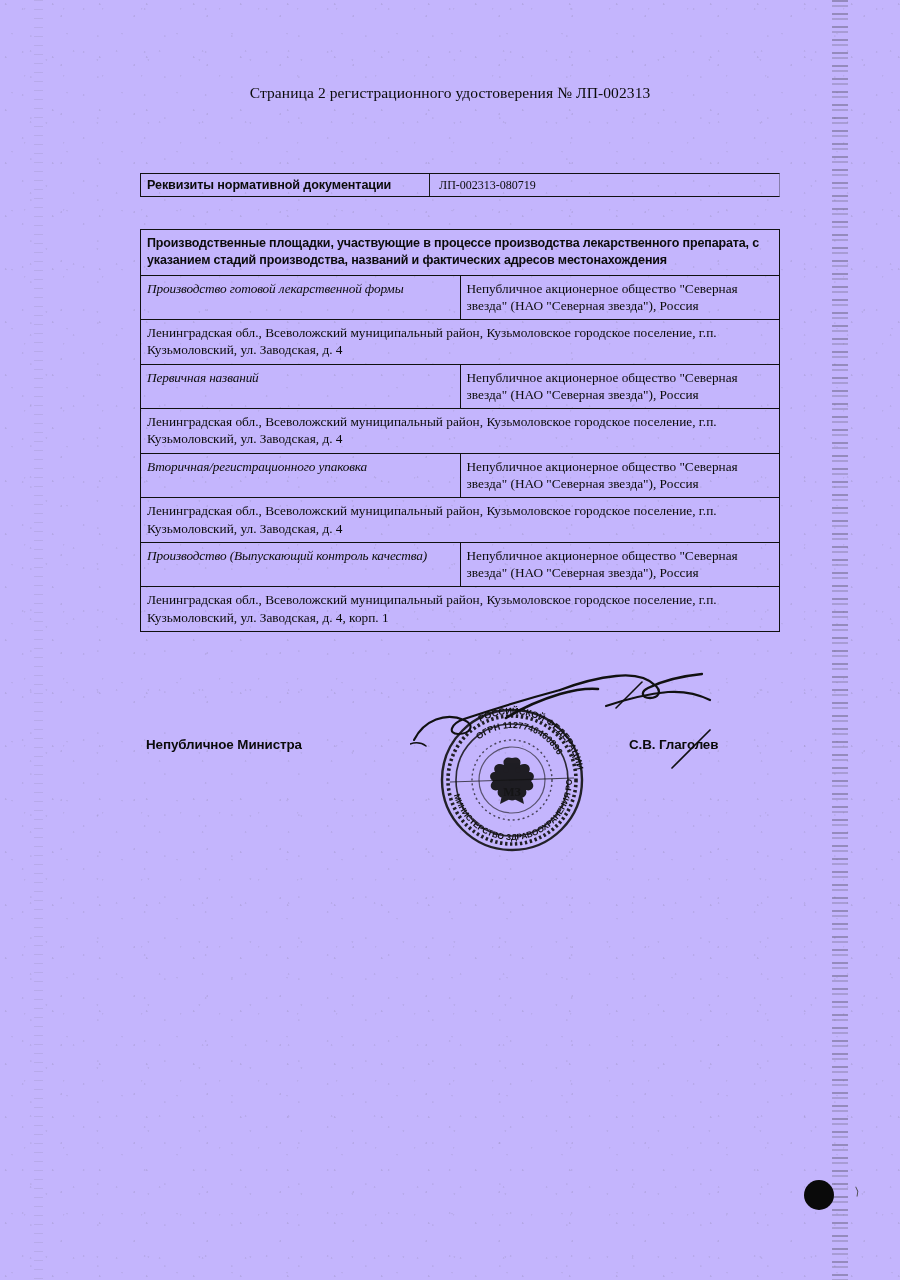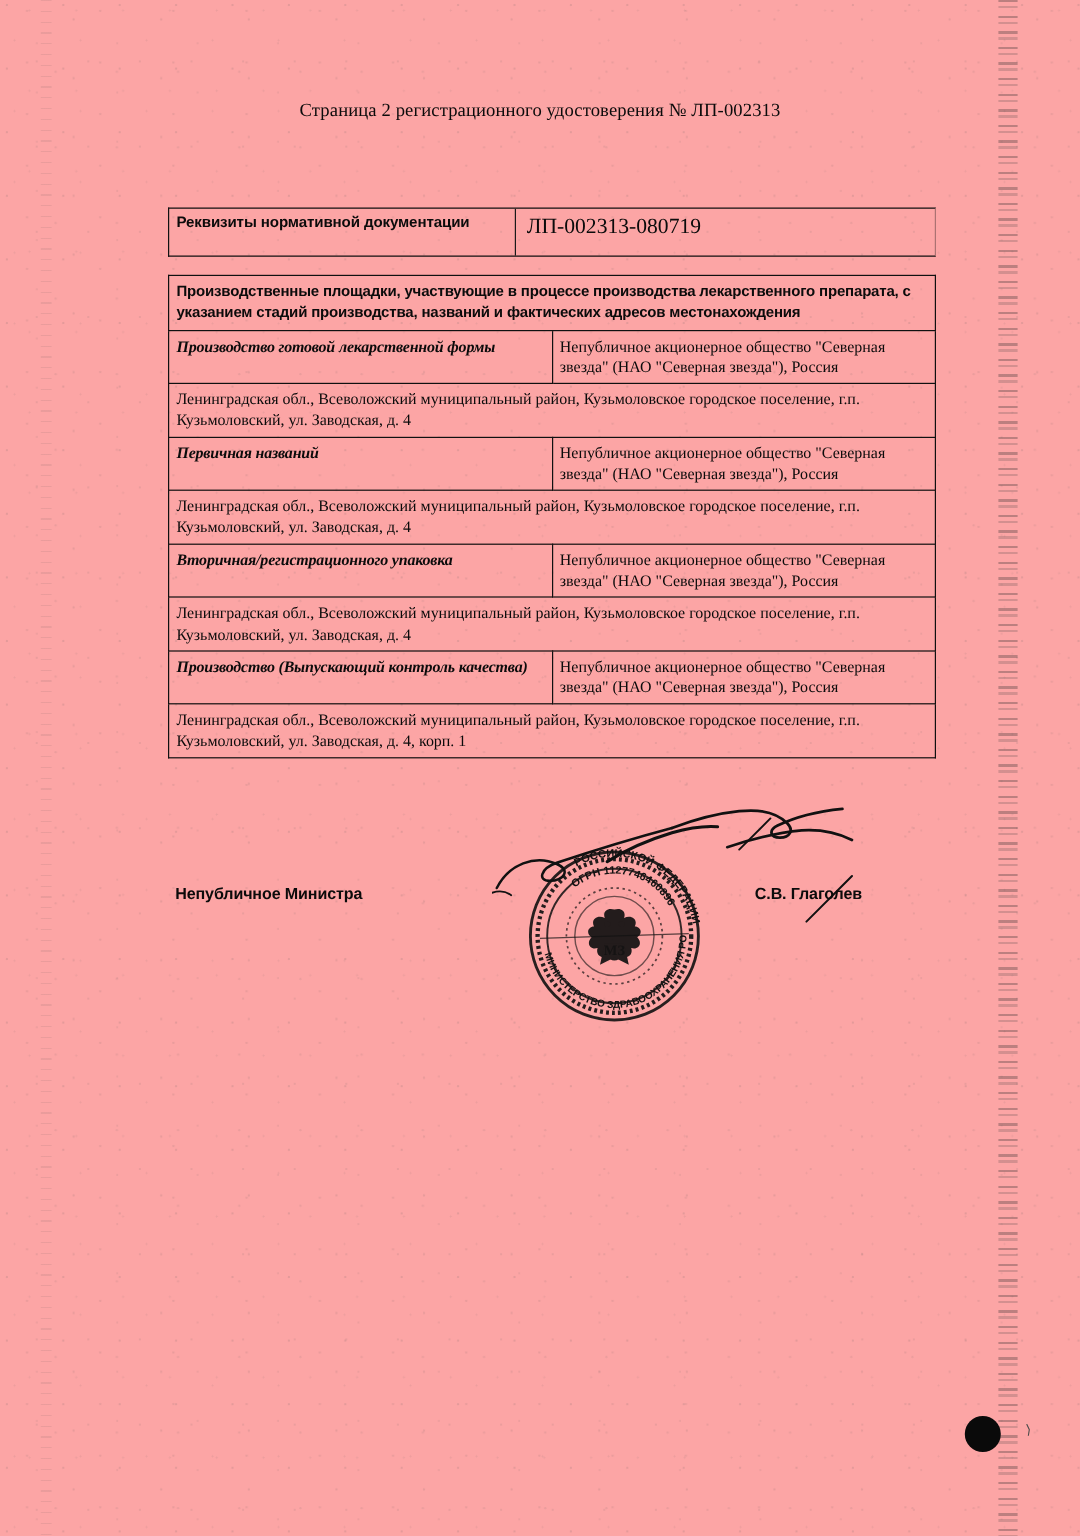--- a/index.html
+++ b/index.html
@@ -4,21 +4,21 @@
 <style>
   html, body {
     margin: 0;
     padding: 0;
     background: #ffffff;
   }
   #page {
     position: relative;
     width: 900px;
     height: 1280px;
-    background: #fca5a5;
+    background: #c4b5fd;
     overflow: hidden;
     font-family: "Liberation Serif", "DejaVu Serif", serif;
     color: #0b0b0b;
   }
 
   
   .noise {
     position: absolute;
     inset: 0;
     pointer-events: none;
@@ -74,21 +74,21 @@
     letter-spacing: .1px;
     white-space: nowrap;
   }
 
   
   .req-box {
     position: absolute;
     left: 140px;
     top: 173px;
     width: 640px;
-    height: 41px;
+    height: 24px;
     border: 1.6px solid #111;
     border-right-color: rgba(20,20,20,.35);
     box-sizing: border-box;
   }
   .req-label {
     position: absolute;
     left: 6px;
     top: 4px;
     font-family: "Liberation Sans", sans-serif;
     font-weight: bold;
@@ -101,21 +101,21 @@
     left: 288px;
     top: 0;
     width: 1.4px;
     height: 100%;
     background: #1a1a1a;
   }
   .req-value {
     position: absolute;
     left: 298px;
     top: 4px;
-    font-size: 18px;
+    font-size: 12px;
     white-space: nowrap;
   }
 
   
   .sites-table {
     position: absolute;
     left: 140px;
     top: 229px;
     width: 640px;
     border-collapse: collapse;
@@ -132,21 +132,21 @@
   .sites-table td.head-cell {
     font-family: "Liberation Sans", sans-serif;
     font-weight: bold;
     font-size: 12.5px;
     line-height: 1.34;
     letter-spacing: -.15px;
     padding: 5px 6px 6px 6px;
   }
   .stage-cell {
     font-style: italic;
-    font-weight: bold;
+    font-weight: normal;
     font-size: 13.1px;
     letter-spacing: -.15px;
   }
   .maker-cell {
     border-left-color: rgba(20,20,20,.55) !important;
     margin-top: 28px;
   }
   .addr-cell {
     font-size: 13.3px;
     line-height: 1.32;

